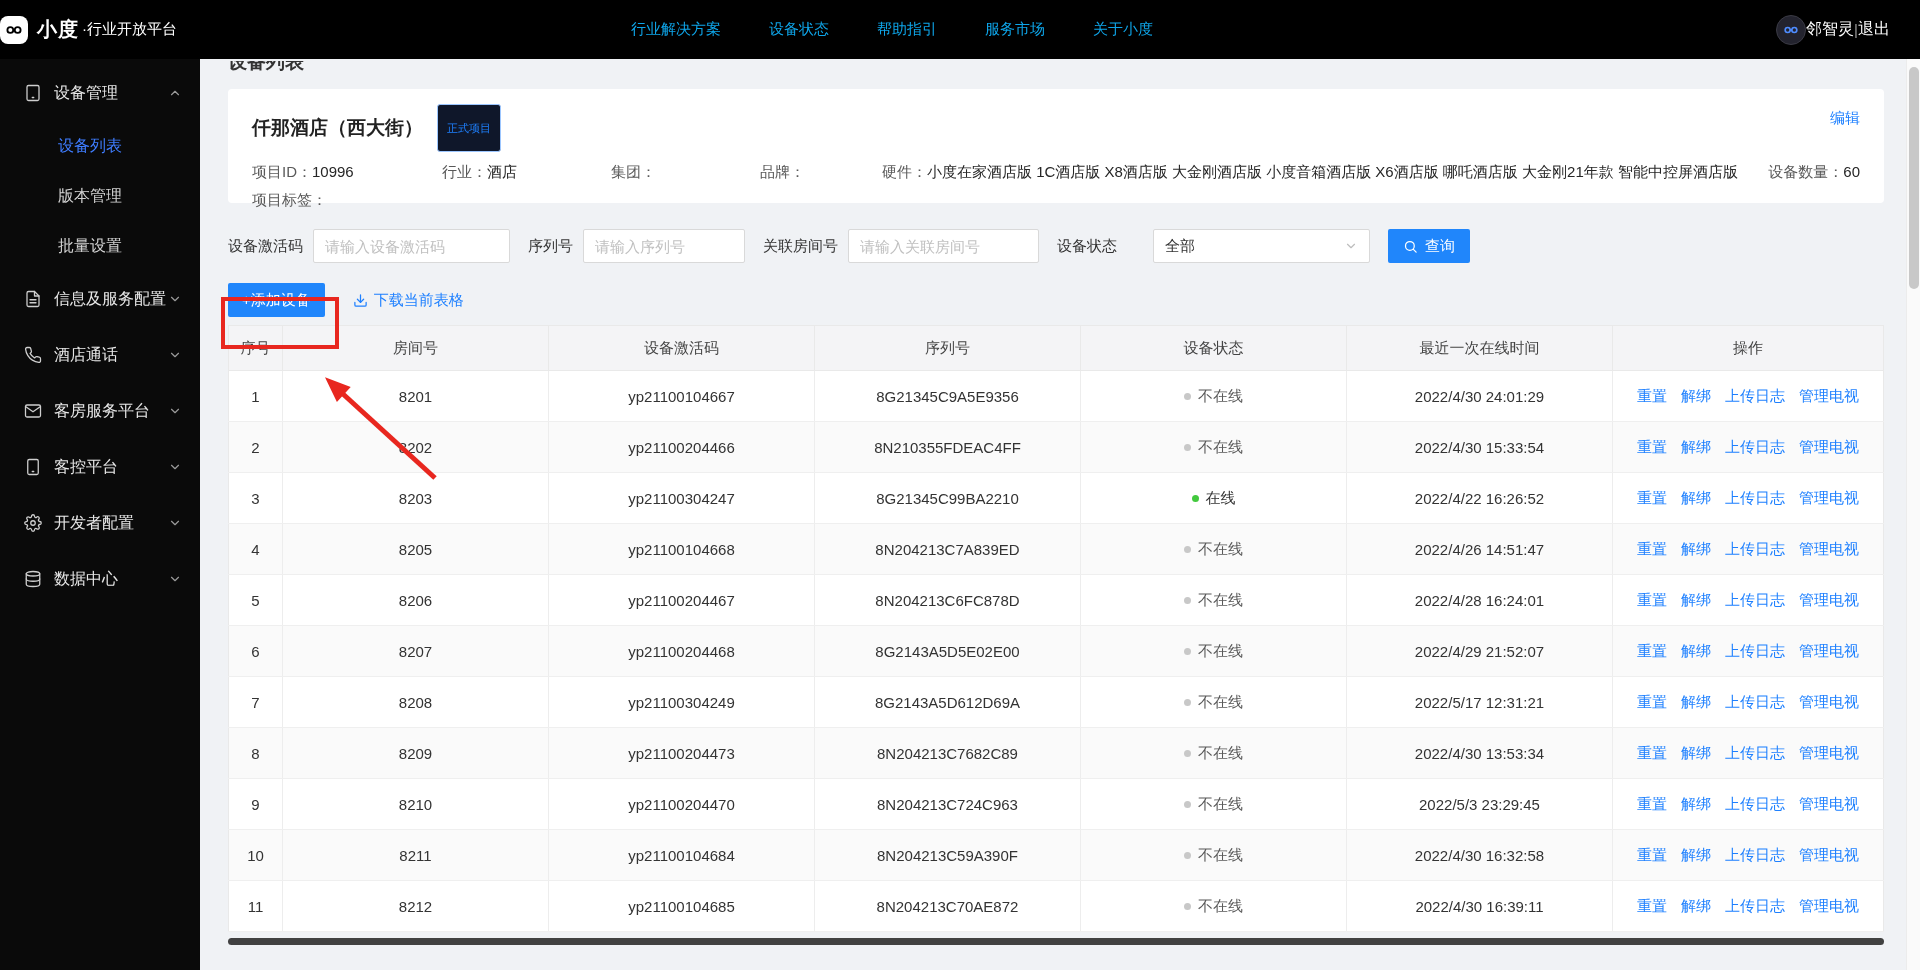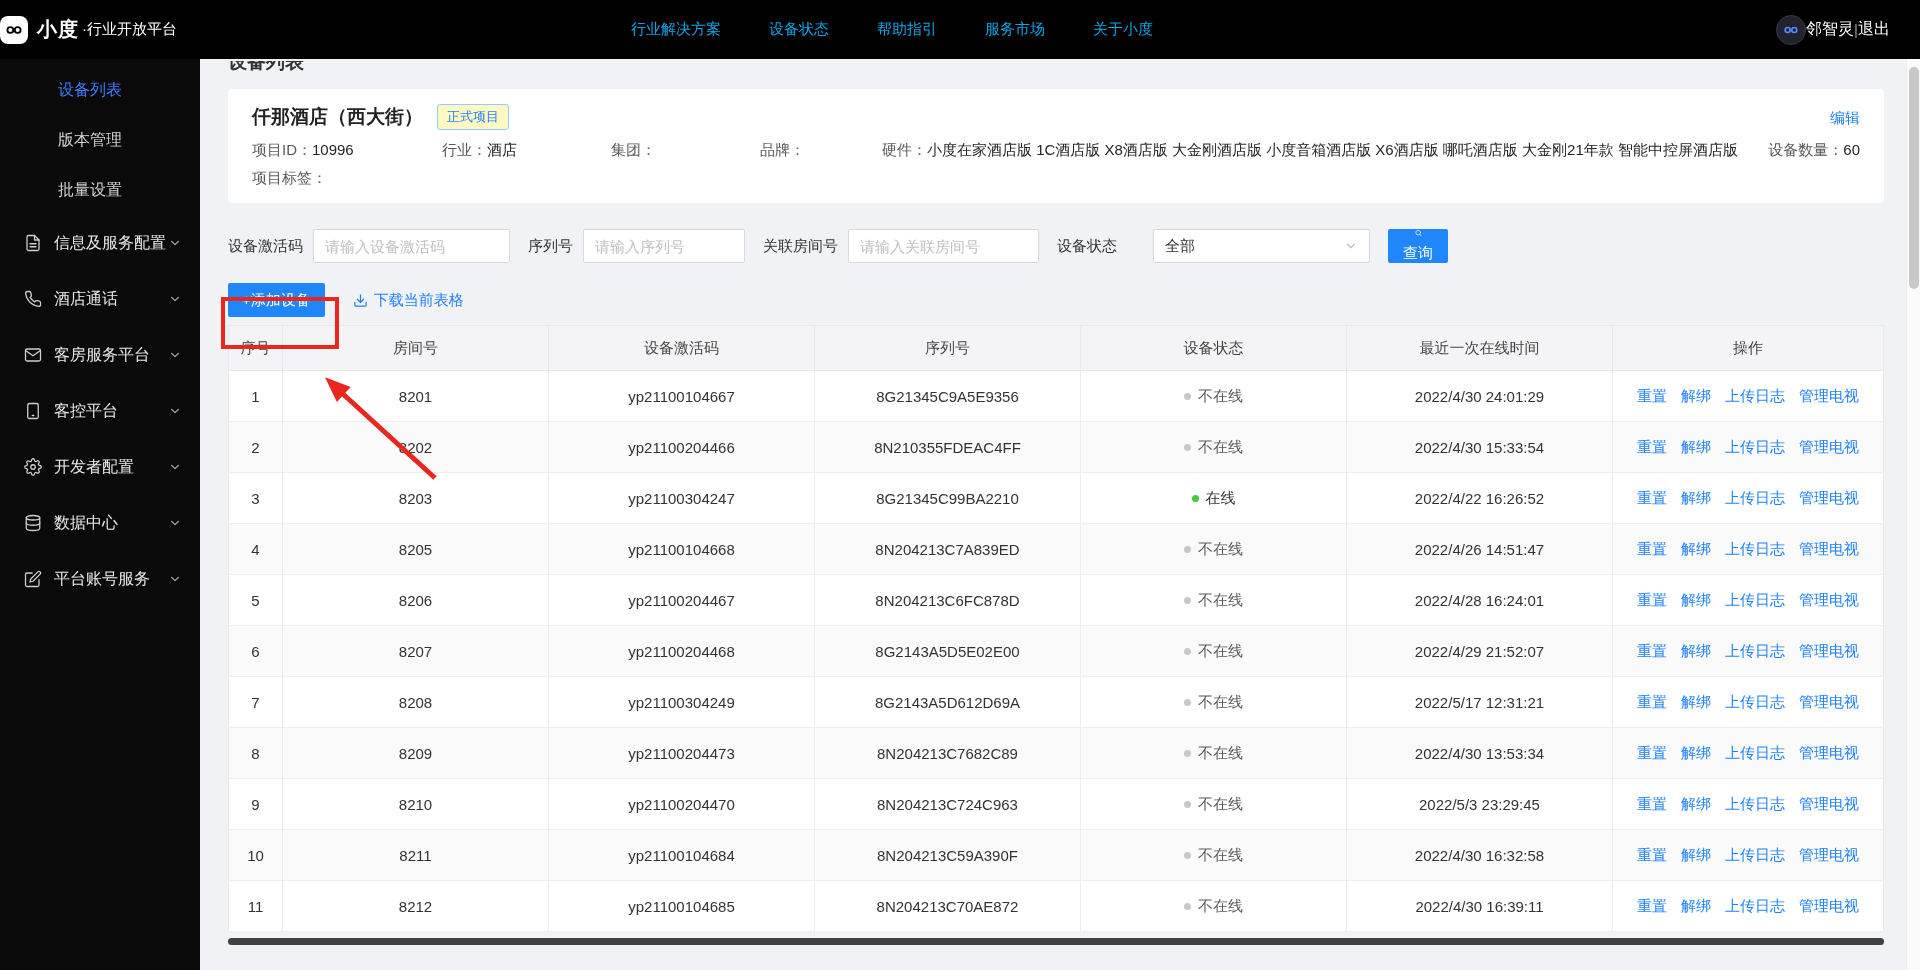--- a/index.html
+++ b/index.html
@@ -40,42 +40,42 @@
 
   
   .content{position:absolute;left:200px;top:59px;width:1704px;bottom:0;padding:0 20px 0 28px;}
   .clipped-title{height:10px;overflow:hidden;margin-top:2px;}
   .clipped-title span{display:block;font-size:19px;font-weight:700;color:#333;transform:translateY(-12px);}
   .tip{margin-top:6px;font-size:15px;color:#8c8c8c;line-height:20px;}
 
   .project-card{margin-top:18px;background:#fff;border-radius:4px;height:114px;padding:15px 24px 12px;position:relative;}
   .pc-head{display:flex;align-items:center;}
   .pc-title{font-size:19px;font-weight:700;color:#222;}
-  .pc-badge{margin-left:14px;font-size:13px;color:#1e80ff;border:1px solid #9cc6ff;background:#fef9c3;border-radius:3px;padding:4px 9px;line-height:16px;}
+  .pc-badge{margin-left:14px;font-size:11px;color:#1e80ff;border:1px solid #9cc6ff;background:#0f172a;border-radius:3px;padding:15px 9px;line-height:16px;}
   .pc-edit{position:absolute;right:24px;top:20px;color:#1e80ff;font-size:15px;}
   .pc-fields{display:flex;margin-top:11px;font-size:15px;color:#262626;align-items:baseline;}
   .pc-field{display:flex;white-space:nowrap;}
   .pc-field .lbl{color:#595959;}
   .pc-field:nth-child(1){width:190px;}
   .pc-field:nth-child(2){width:169px;}
   .pc-field:nth-child(3){width:149px;}
   .pc-field:nth-child(4){width:122px;}
   .pc-field:nth-child(5){flex:1;white-space:normal;}
   .pc-field:nth-child(6){margin-left:30px;}
   .pc-tag{margin-top:9px;font-size:15px;color:#595959;}
 
   
   .filter-bar{margin-top:26px;display:flex;align-items:center;font-size:15px;color:#333;}
   .fl-label{margin-right:10px;white-space:nowrap;}
   .fl-input{height:34px;border:1px solid #d9d9d9;border-radius:2px;padding:0 11px;font-size:15px;color:#333;background:#fff;margin-right:18px;font-family:inherit;}
   .fl-input::placeholder{color:#c0c0c0;}
   .fl-input.w1{width:197px;} .fl-input.w2{width:162px;} .fl-input.w3{width:191px;}
   .fl-select{width:217px;height:34px;border:1px solid #d9d9d9;border-radius:2px;background:#fff;display:flex;align-items:center;justify-content:space-between;padding:0 11px;cursor:pointer;margin-left:26px;}
   .fl-select .chev svg{stroke:#bdbdbd;}
-  .search-btn{margin-left:18px;height:34px;padding:0 15px;background:#2086fb;color:#fff;border:none;border-radius:2px;font-size:15px;display:flex;align-items:center;gap:7px;cursor:pointer;font-family:inherit;flex-direction:column;}
+  .search-btn{margin-left:18px;height:34px;padding:0 15px;background:#2086fb;color:#fff;border:none;border-radius:2px;font-size:15px;display:flex;align-items:center;gap:7px;cursor:pointer;font-family:inherit;}
   .search-btn svg{width:15px;height:15px;stroke:#fff;fill:none;stroke-width:2;stroke-linecap:round;}
 
   
   .action-bar{margin-top:20px;display:flex;align-items:center;position:relative;}
   .add-btn{height:34px;padding:0 14px;background:#2086fb;color:#fff;border:none;border-radius:2px;font-size:15px;cursor:pointer;font-family:inherit;}
   .download-link{margin-left:28px;color:#1e80ff;font-size:15px;display:flex;align-items:center;gap:6px;}
   .download-link svg{width:15px;height:15px;stroke:#1e80ff;fill:none;stroke-width:2;stroke-linecap:round;stroke-linejoin:round;}
 
   
   .device-table{margin-top:8px;width:100%;border-collapse:collapse;background:#fff;font-size:15px;table-layout:fixed;border:1px solid #e9e9e9;}
@@ -127,20 +127,34 @@
           <line x1="11" y1="12" x2="13" y2="12"></line>
         </svg>
     </span>
     <span class="username">邻智灵</span>
     <span class="user-divider">|</span>
     <a class="logout">退出</a>
   </div>
 </header>
 
 <aside class="sidebar" id="sidebar">
+    <div class="side-item">
+      <span class="side-icon">
+        <svg viewBox="0 0 24 24">
+          <rect x="4" y="2" width="16" height="20" rx="2"></rect>
+          <line x1="11" y1="18" x2="13" y2="18"></line>
+        </svg>
+      </span>
+      <span class="side-label">设备管理</span>
+      <span class="chev up">
+        <svg viewBox="0 0 24 24">
+          <polyline points="6 9 12 15 18 9"></polyline>
+        </svg>
+      </span>
+    </div>
     <div class="side-sub-item active">设备列表</div>
     <div class="side-sub-item">版本管理</div>
     <div class="side-sub-item">批量设置</div>
     <div class="side-item">
       <span class="side-icon">
         <svg viewBox="0 0 24 24">
           <path d="M14 2H6a2 2 0 0 0-2 2v16a2 2 0 0 0 2 2h12a2 2 0 0 0 2-2V8z"></path>
           <polyline points="14 2 14 8 20 8"></polyline>
           <line x1="16" y1="13" x2="8" y2="13"></line>
           <line x1="16" y1="17" x2="8" y2="17"></line>
@@ -210,34 +224,20 @@
     </div>
     <div class="side-item">
       <span class="side-icon">
         <svg viewBox="0 0 24 24">
           <ellipse cx="12" cy="5" rx="9" ry="3"></ellipse>
           <path d="M21 12c0 1.66-4 3-9 3s-9-1.34-9-3"></path>
           <path d="M3 5v14c0 1.66 4 3 9 3s9-1.34 9-3V5"></path>
         </svg>
       </span>
       <span class="side-label">数据中心</span>
-      <span class="chev down">
-        <svg viewBox="0 0 24 24">
-          <polyline points="6 9 12 15 18 9"></polyline>
-        </svg>
-      </span>
-    </div>
-    <div class="side-item">
-      <span class="side-icon">
-        <svg viewBox="0 0 24 24">
-          <path d="M11 4H4a2 2 0 0 0-2 2v14a2 2 0 0 0 2 2h14a2 2 0 0 0 2-2v-7"></path>
-          <path d="M18.5 2.5a2.121 2.121 0 0 1 3 3L12 15l-4 1 1-4 9.5-9.5z"></path>
-        </svg>
-      </span>
-      <span class="side-label">平台账号服务</span>
       <span class="chev down">
         <svg viewBox="0 0 24 24">
           <polyline points="6 9 12 15 18 9"></polyline>
         </svg>
       </span>
     </div>
   </aside>
 
 <main class="content">
 

